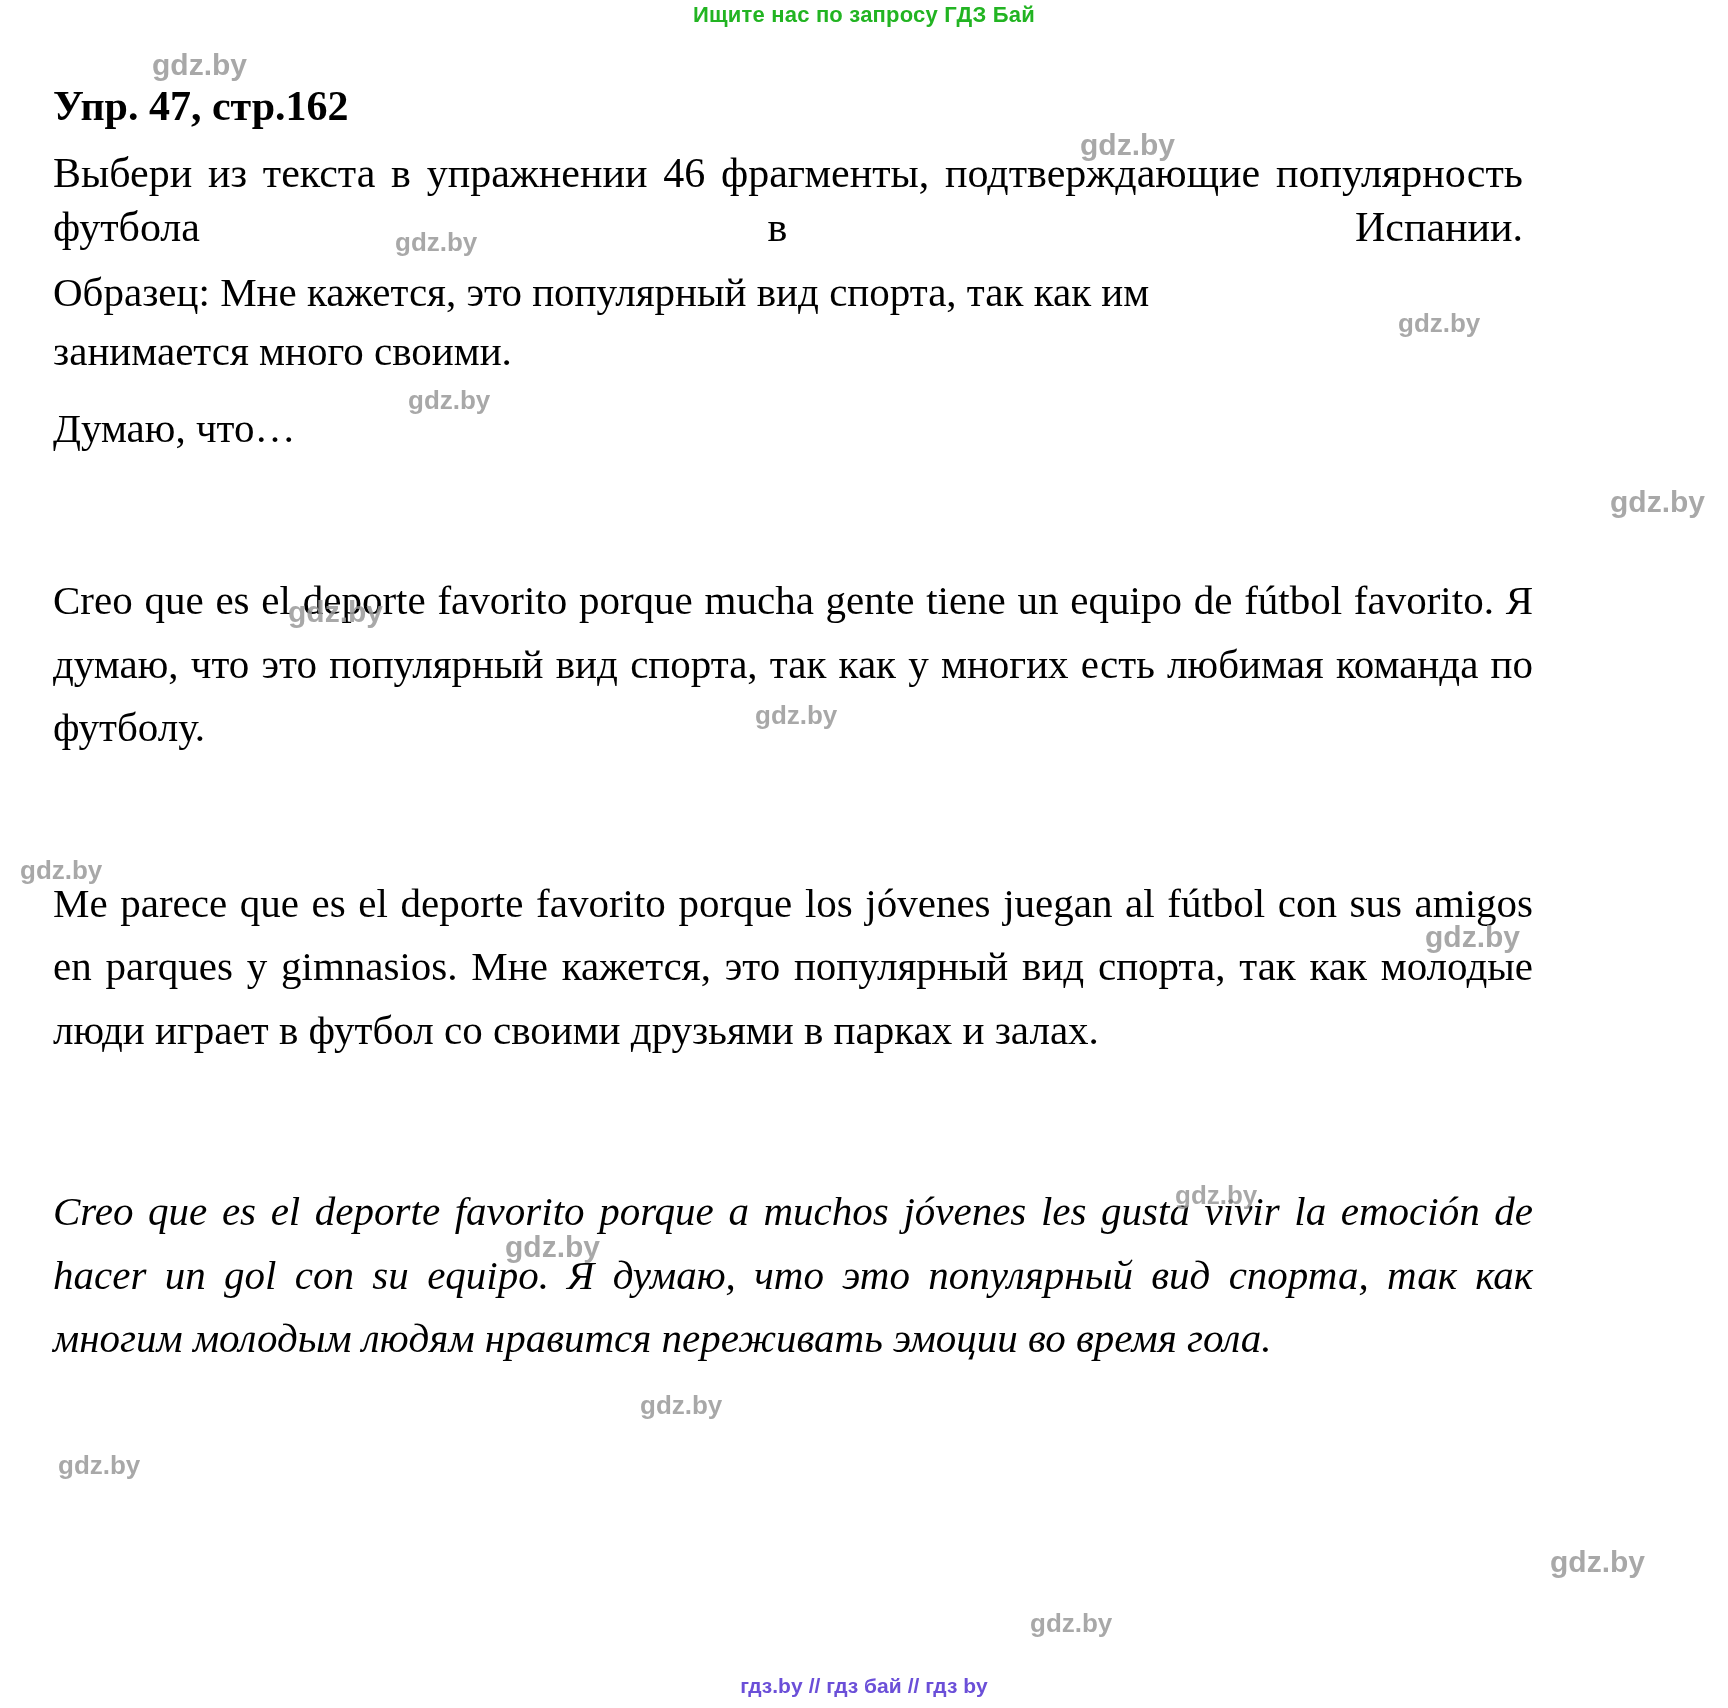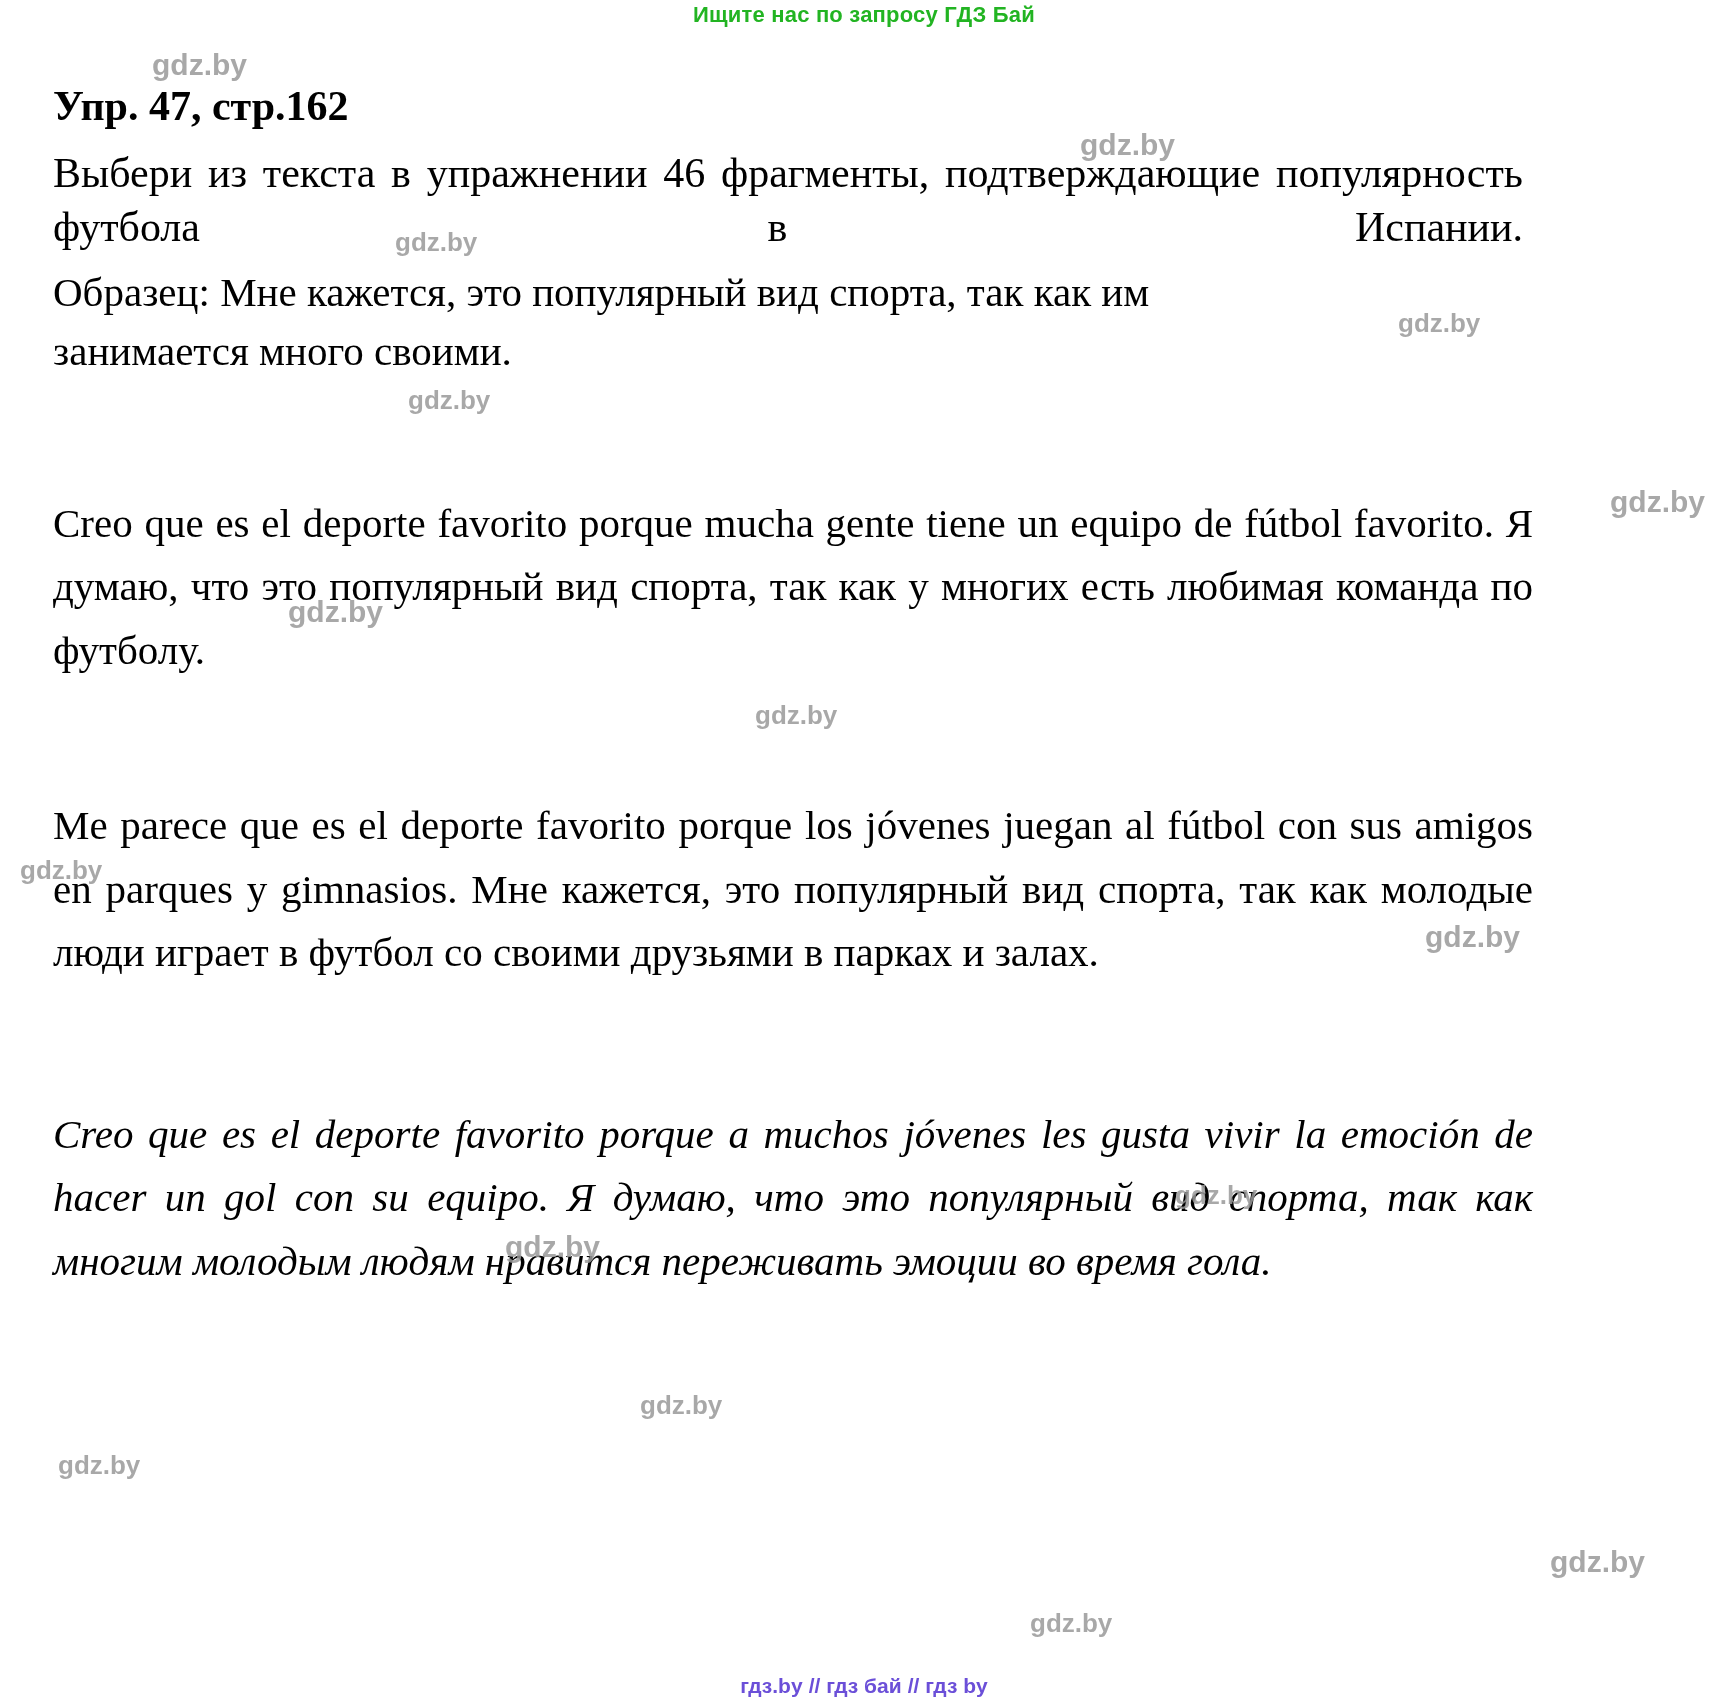--- a/index.html
+++ b/index.html
@@ -118,20 +118,21 @@
 </head>
 <body>
 
 <div class="top-banner">Ищите нас по запросу ГДЗ Бай</div>
 
 <div class="content">
   <h1 class="title">Упр. 47, стр.162</h1>
   <p class="task">Выбери из текста в упражнении 46 фрагменты, подтверждающие популярность футбола в Испании.</p>
   <p class="sample">Образец: Мне кажется, это популярный вид спорта, так как им</p>
   <p class="sample-second">занимается много своими.</p>
+  <p class="thought">Думаю, что…</p>
 
   <p class="answer block1">Creo que es el deporte favorito porque mucha gente tiene un equipo de fútbol favorito. Я думаю, что это популярный вид спорта, так как у многих есть любимая команда по футболу.</p>
   <p class="answer block2">Me parece que es el deporte favorito porque los jóvenes juegan al fútbol con sus amigos en parques  y gimnasios. Мне кажется, это популярный вид спорта, так как молодые люди играет в футбол со своими друзьями в парках и залах.</p>
   <p class="answer block3">Creo que es el deporte favorito porque a muchos jóvenes les gusta vivir la emoción de hacer un gol con su equipo. Я думаю, что это популярный вид спорта, так как многим молодым людям нравится переживать эмоции во время гола.</p>
 </div>
 
 <div id="watermark-layer">
     <div class="wm big" style="left: 152px; top: 48px; color: rgb(154, 154, 154);">gdz.by</div>
     <div class="wm big" style="left: 1080px; top: 128px; color: rgb(154, 154, 154);">gdz.by</div>
     <div class="wm" style="left: 395px; top: 227px; color: rgb(154, 154, 154);">gdz.by</div>

